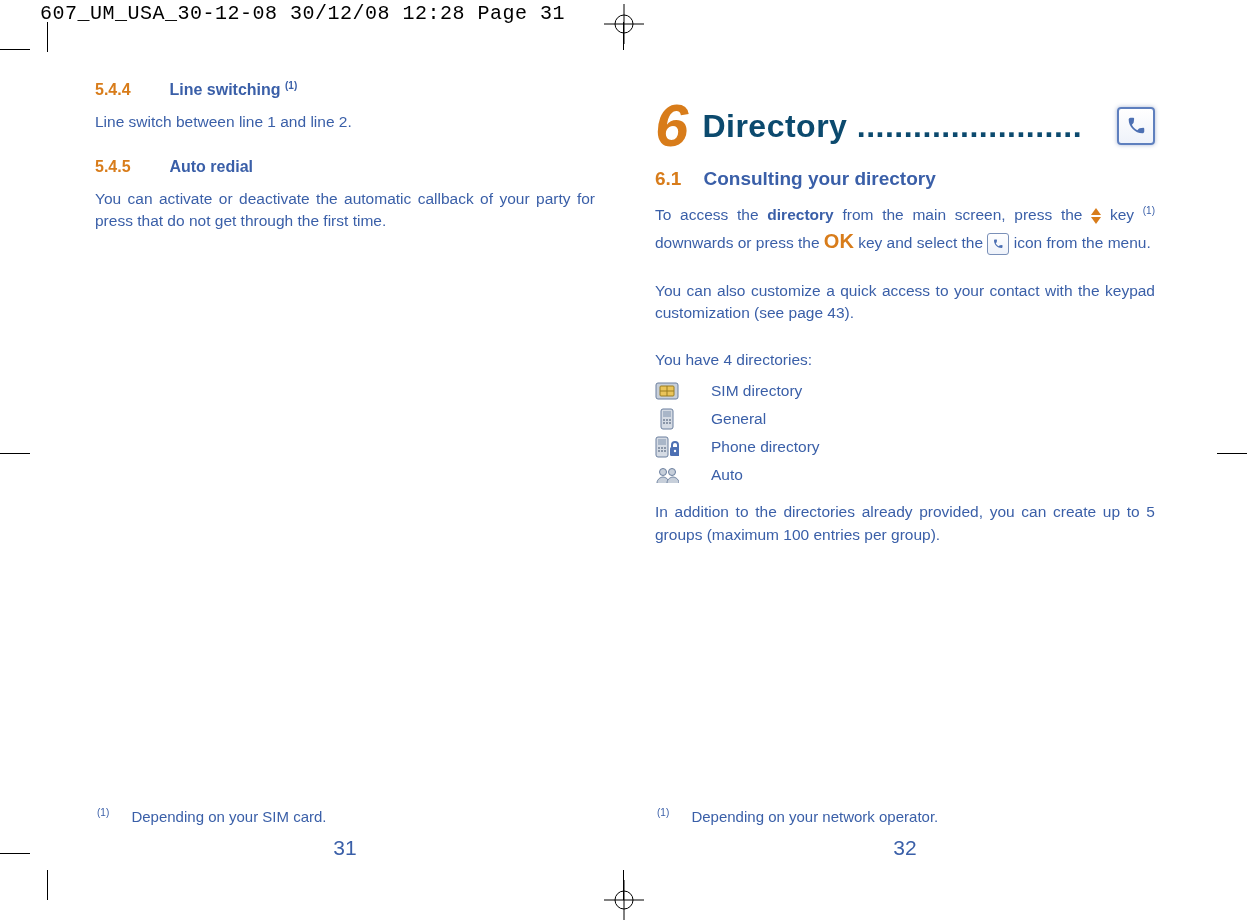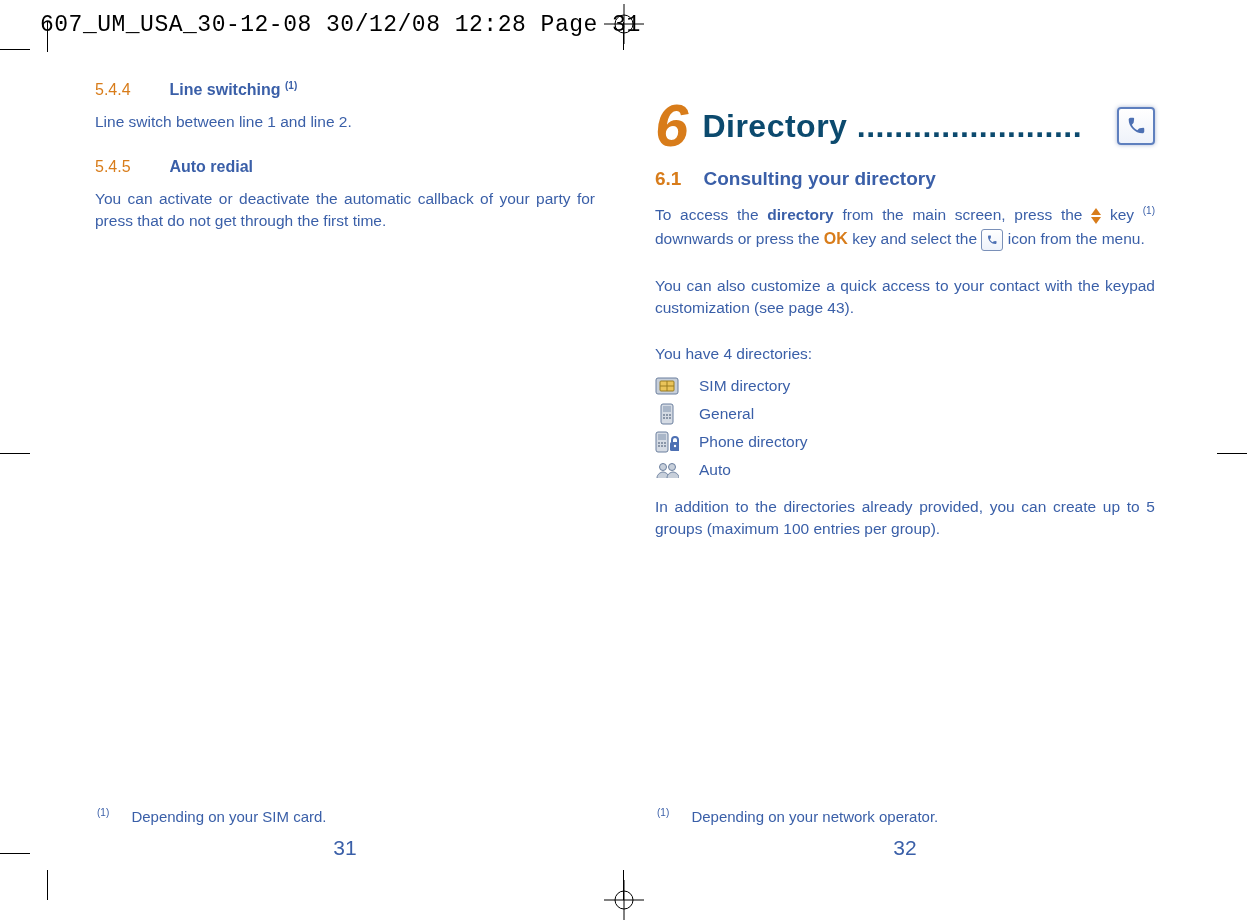--- a/index.html
+++ b/index.html
@@ -29,24 +29,24 @@
   .reg-mark-top { top: 4px; }
   .reg-mark-bottom { top: 880px; }
   .reg-mark-top svg, .reg-mark-bottom svg { display:block; }
 
   .centerline-top { position:absolute; top:22px; left:623px; width:1px; height:28px; background:#000; }
   .centerline-bot { position:absolute; top:870px; left:623px; width:1px; height:30px; background:#000; }
 
   
   .prepress-slug {
     position: absolute;
-    top: 12px;
+    top: 2px;
     left: 40px;
     font-family: "Courier New", monospace;
-    font-size: 23px;
+    font-size: 20px;
     letter-spacing: 0.5px;
     color: #000;
   }
 
   
   .page {
     position: absolute;
     top: 80px;
     width: 500px;
     height: 790px;
@@ -73,21 +73,21 @@
   }
   .footnote .sup {
     font-size: 10px;
     vertical-align: super;
     margin-right: 18px;
   }
 
   
   .sec-label {
     font-size: 16px;
-    font-weight: normal;
+    font-weight: bold;
     color: #d87c1a;
     display: inline-block;
     width: 50px;
   }
   .sec-title {
     font-size: 16px;
     font-weight: bold;
     color: #3a5fa8;
     padding-left: 20px;
   }
@@ -154,20 +154,21 @@
     color: #3a5fa8;
   }
 
   .dir-list {
     margin: 10px 0 16px 0;
   }
   .dir-row {
     display: flex;
     align-items: center;
     margin: 8px 0;
+    gap: 12px;
   }
   .dir-icon {
     width: 24px;
     height: 20px;
     margin-right: 20px;
     display: flex;
     align-items: center;
     justify-content: center;
   }
   .dir-row span.label {
@@ -175,21 +176,21 @@
     color: #3a5fa8;
   }
 
   .inline-icon {
     display: inline-block;
     vertical-align: middle;
   }
   .ok-text {
     color: #d87c1a;
     font-weight: bold;
-    font-size: 16px;
+    font-size: 20px;
     display: inline-block;
     vertical-align: baseline;
   }
   .small-phone-box {
     width: 20px;
     height: 20px;
     border: 1.5px solid #7a90b8;
     border-radius: 3px;
     display: inline-flex;
     align-items: center;

